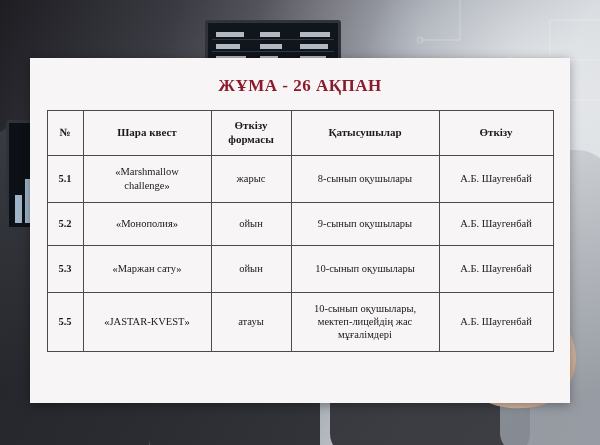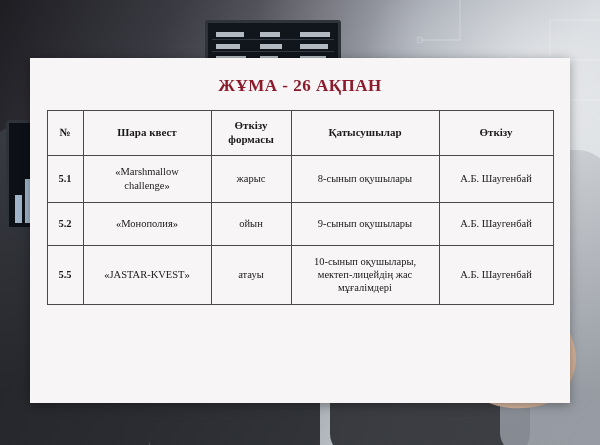--- a/index.html
+++ b/index.html
@@ -242,20 +242,27 @@
           <td>8-сынып оқушылары</td>
           <td>А.Б. Шаугенбай</td>
         </tr>
         <tr class="row-h2">
           <td class="num">5.2</td>
           <td>«Монополия»</td>
           <td>ойын</td>
           <td>9-сынып оқушылары</td>
           <td>А.Б. Шаугенбай</td>
         </tr>
+        <tr class="row-h1">
+          <td class="num">5.3</td>
+          <td>«Маржан сату»</td>
+          <td>ойын</td>
+          <td>10-сынып оқушылары</td>
+          <td>А.Б. Шаугенбай</td>
+        </tr>
         <tr class="row-tall">
           <td class="num">5.5</td>
           <td>«JASTAR-KVEST»</td>
           <td>атауы</td>
           <td>
             <span>10-сынып оқушылары,</span><br>
             <span>мектеп-лицейдің жас</span><br>
             <span>мұғалімдері</span>
           </td>
           <td>А.Б. Шаугенбай</td>

